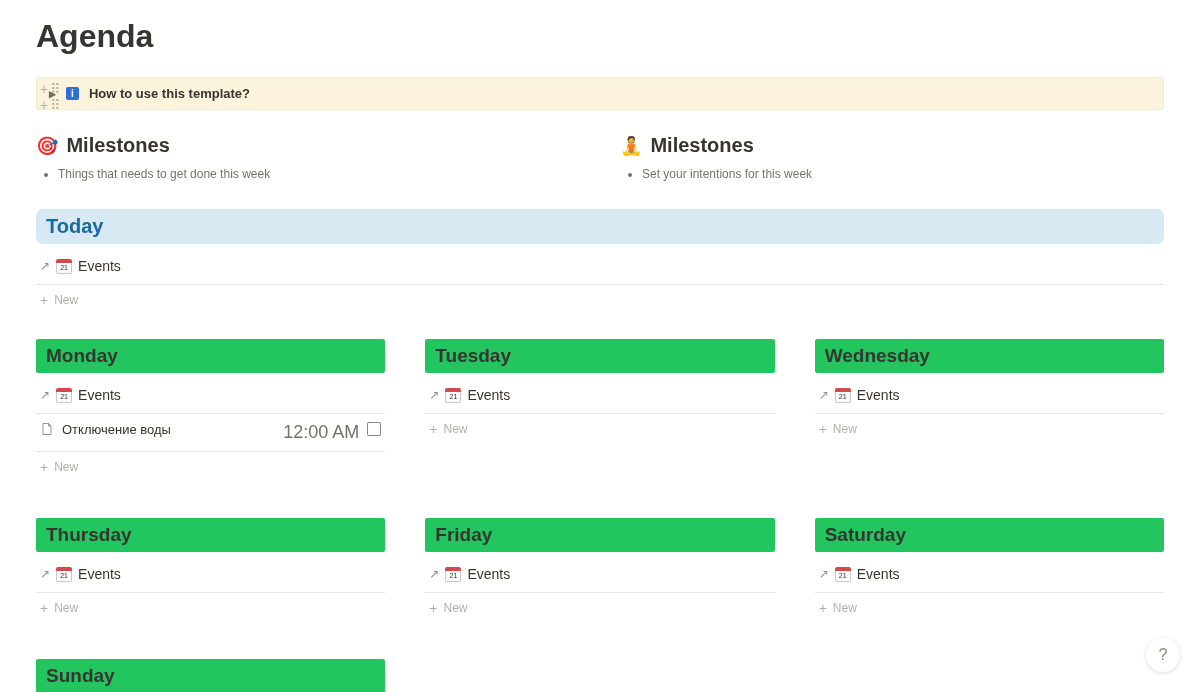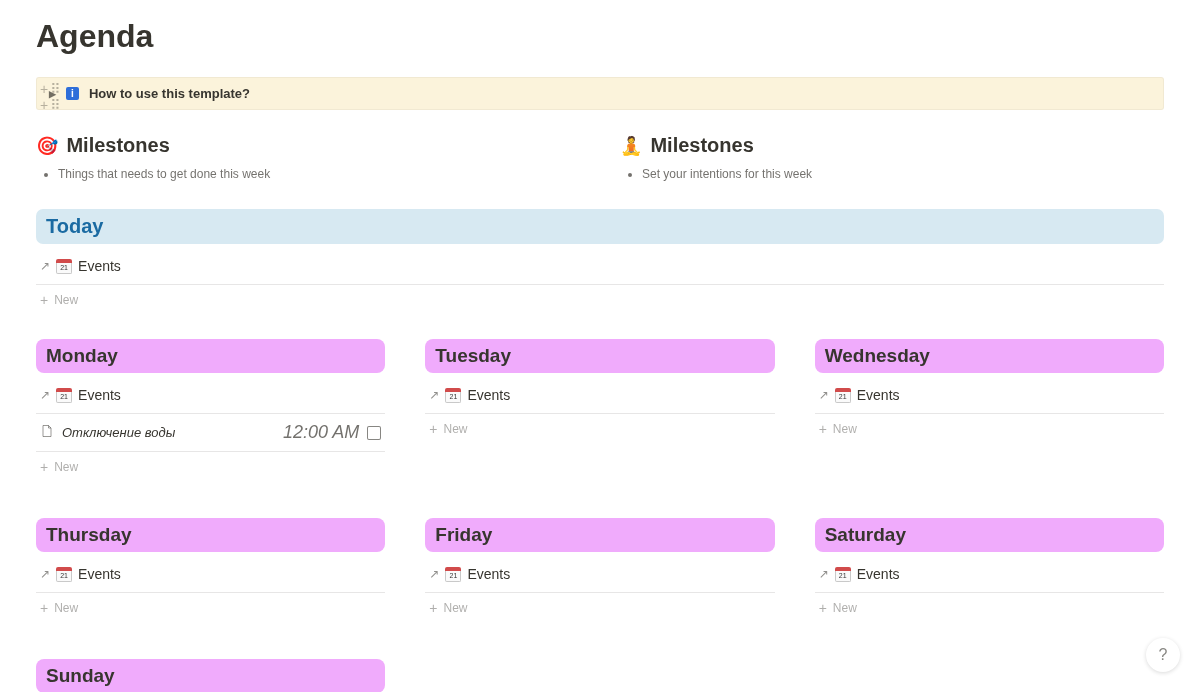--- a/index.html
+++ b/index.html
@@ -89,22 +89,22 @@
       font-size: 20px;
       font-weight: 600;
     }
     .day-grid {
       display: grid;
       grid-template-columns: repeat(3, 1fr);
       gap: 40px 40px;
     }
     .day-block { }
     .day-header {
-      background: #f0abfc;
-      border-radius: 8px;
+      background: #22c55e;
+      border-radius: 2px;
       padding: 6px 10px;
       margin-bottom: 4px;
     }
     .day-header span {
       font-size: 19px;
       font-weight: 600;
       color: rgb(55,53,47);
     }
     .events-link {
       display: flex;
@@ -151,27 +151,26 @@
       align-items: center;
       gap: 6px;
       font-size: 12px;
       color: rgba(55,53,47,0.4);
       padding: 8px 4px 4px 4px;
       cursor: pointer;
     }
     .plus-icon { font-size: 14px; line-height: 1; }
     .event-row {
       display: flex;
-      align-items: center;
+      align-items: flex-start;
       gap: 8px;
       padding: 8px 4px;
       border-bottom: 1px solid rgba(55,53,47,0.12);
       font-size: 13px;
       cursor: pointer;
-      font-style: italic;
     }
     .event-row .page-icon {
       color: rgba(55,53,47,0.5);
       flex-shrink: 0;
     }
     .event-row .event-title {
       flex: 1;
     }
     .event-row .event-time {
       font-size: 18px;

